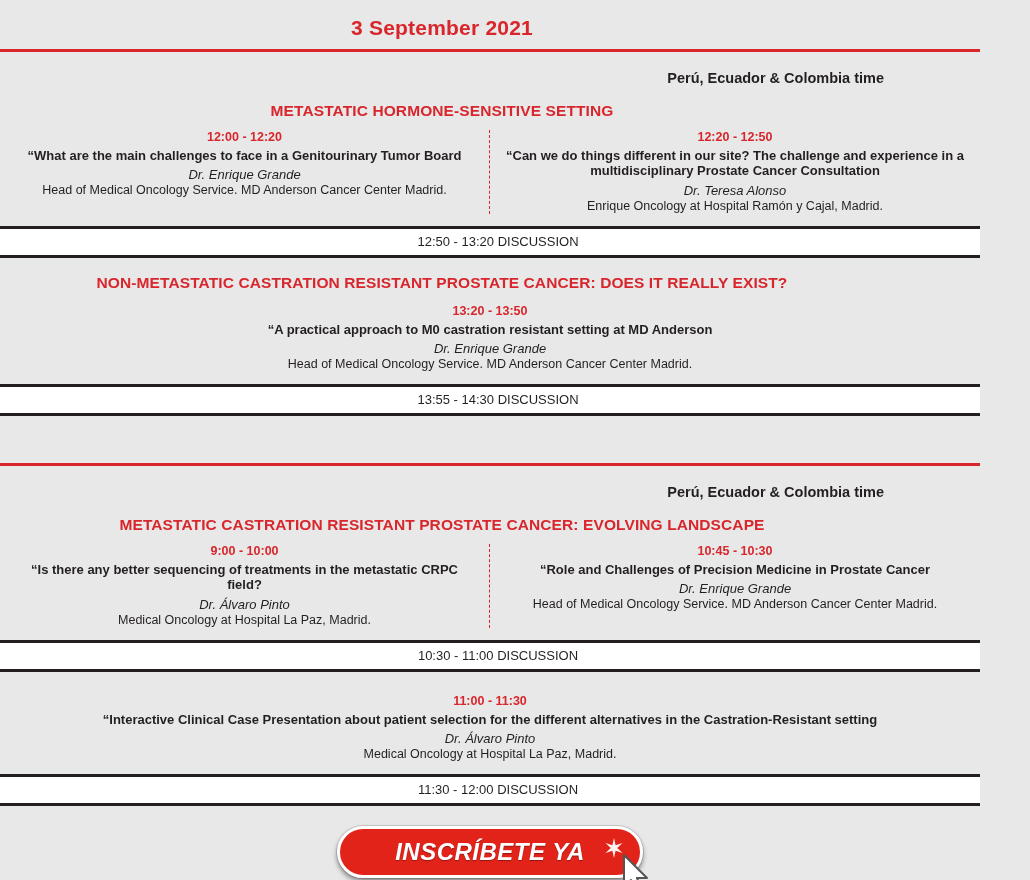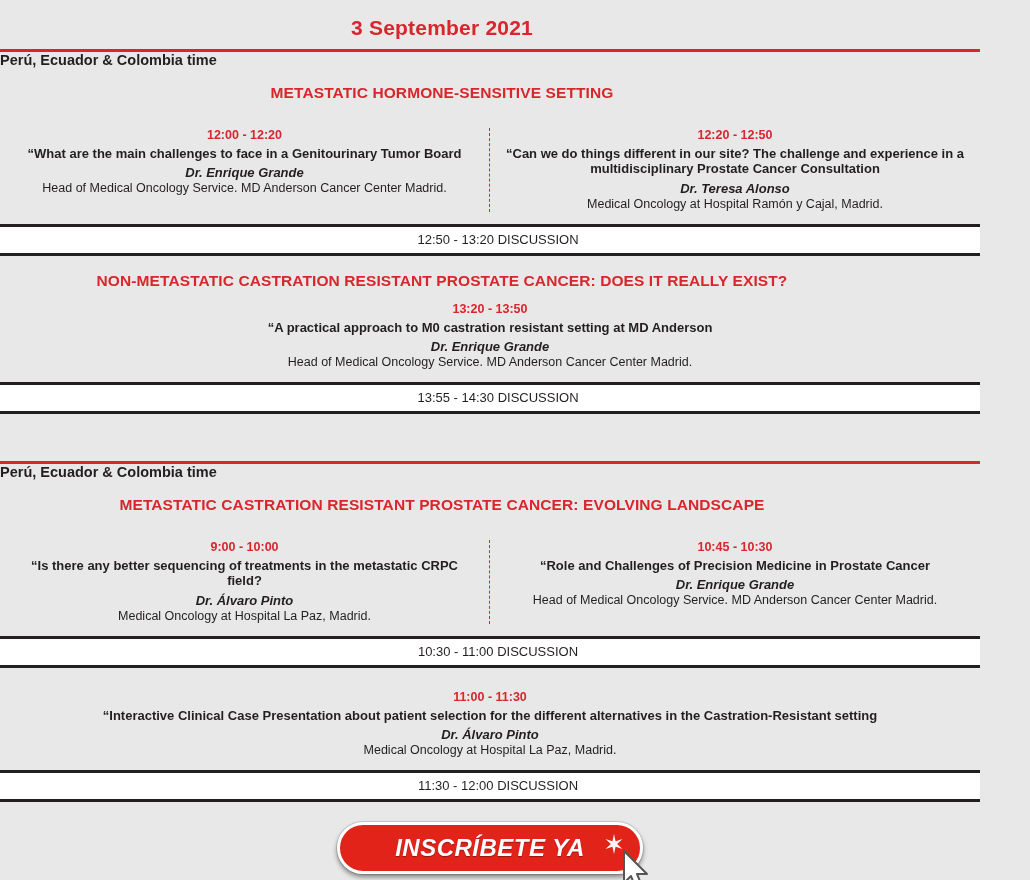--- a/index.html
+++ b/index.html
@@ -27,38 +27,38 @@
     letter-spacing: 0.2px;
   }
   .day1-title { padding-top: 16px; }
   .rule {
     height: 3px;
     background: #d8262c;
     width: 980px;
     margin: 9px auto 0 auto;
   }
   .timezone {
-    text-align: left;
+    text-align: right;
     font-size: 14.5px;
     font-weight: bold;
     color: #231f20;
-    padding-top: 0;
+    padding-top: 18px;
   }
   .section-title {
     text-align: center;
     color: #d8262c;
     font-size: 15.5px;
     font-weight: bold;
     padding-top: 16px;
     letter-spacing: 0.1px;
   }
   .two-col {
     display: flex;
     width: 980px;
-    margin: 26px auto 0 auto;
+    margin: 10px auto 0 auto;
   }
   .col {
     flex: 1 1 50%;
     padding: 0 14px;
     box-sizing: border-box;
     text-align: center;
   }
   .col.left {
     border-right: 1px dashed #d8262c;
   }
@@ -70,21 +70,21 @@
   }
   .talk-title {
     font-size: 13px;
     font-weight: bold;
     line-height: 1.18;
     color: #231f20;
   }
   .speaker {
     font-size: 13px;
     font-style: italic;
-    font-weight: bold;
+    font-weight: normal;
     color: #231f20;
     margin-top: 4px;
   }
   .affil {
     font-size: 12.5px;
     color: #231f20;
     line-height: 1.2;
     margin-top: 1px;
   }
   .single-block {
@@ -168,21 +168,21 @@
       <div class="col left">
         <div class="time">12:00 - 12:20</div>
         <div class="talk-title">“What are the main challenges to face in a Genitourinary Tumor Board</div>
         <div class="speaker">Dr. Enrique Grande</div>
         <div class="affil">Head of Medical Oncology Service. MD Anderson Cancer Center Madrid.</div>
       </div>
       <div class="col">
         <div class="time">12:20 - 12:50</div>
         <div class="talk-title">“Can we do things different in our site? The challenge and experience in a  multidisciplinary Prostate Cancer Consultation</div>
         <div class="speaker">Dr. Teresa Alonso</div>
-        <div class="affil">Medical Oncology at Hospital Ramón y Cajal, Madrid.</div>
+        <div class="affil">Enrique Oncology at Hospital Ramón y Cajal, Madrid.</div>
       </div>
     </div>
 
     <div class="discussion-bar">12:50 - 13:20 DISCUSSION</div>
 
     <div class="section-title">NON-METASTATIC CASTRATION RESISTANT PROSTATE CANCER: DOES IT REALLY EXIST?</div>
 
     <div class="single-block">
       <div class="time">13:20 - 13:50</div>
       <div class="talk-title">“A practical approach to M0 castration resistant setting at MD Anderson</div>

